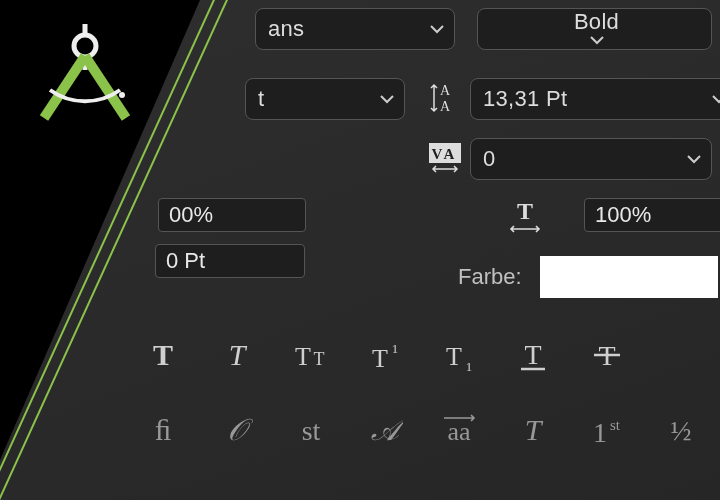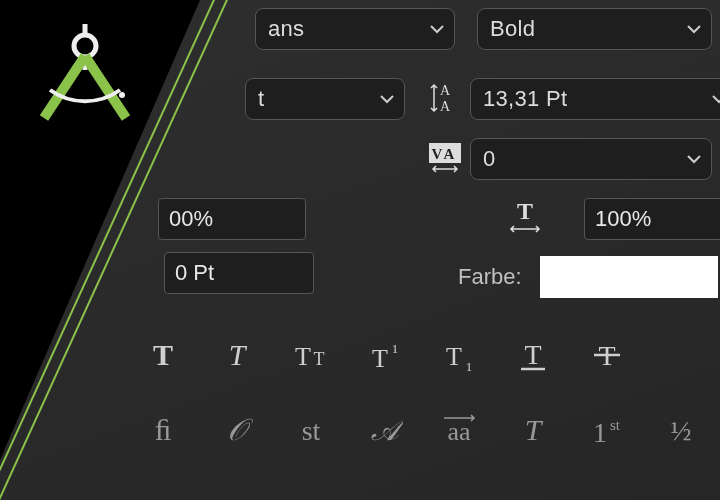--- a/index.html
+++ b/index.html
@@ -37,21 +37,21 @@
   }
   .dropdown .txt { color: #ddd; font-size: 22px; letter-spacing: 0.3px; white-space: nowrap; overflow: hidden; }
   .caret { width: 18px; height: 12px; flex: 0 0 18px; }
   .textbox {
     position: absolute;
     display: flex; align-items: center;
     background: #1e1e1e;
     border: 1px solid #555;
     border-radius: 4px;
     padding: 0 10px;
-    height: 42px;
+    height: 34px;
   }
   .textbox .txt { color: #e8e8e8; font-size: 22px; }
 
   .prop-icon {
     position: absolute; width: 40px; height: 40px;
     display:flex; align-items:center; justify-content:center;
     color:#d8d8d8;
   }
 
   .label { position: absolute; color: #c0c0c0; font-size: 22px; }
@@ -69,21 +69,21 @@
 <div class="stage">
 
   <div class="panel">
 
     <div class="dropdown" style="left:255px; top:8px; width:200px;">
       <span class="txt">ans</span>
       <svg class="caret" viewBox="0 0 18 12">
           <path d="M3 3 L9 9 L15 3" stroke="#ccc" stroke-width="2" fill="none"></path>
         </svg>
     </div>
-    <div class="dropdown" style="left:477px; top:8px; width:235px;">
+    <div class="dropdown" style="left:477px; top:8px; width:235px;flex-direction:column;">
       <span class="txt">Bold</span>
       <svg class="caret" viewBox="0 0 18 12">
           <path d="M3 3 L9 9 L15 3" stroke="#ccc" stroke-width="2" fill="none"></path>
         </svg>
     </div>
 
     <div class="dropdown" style="left:245px; top:78px; width:160px;">
       <span class="txt">t</span>
       <svg class="caret" viewBox="0 0 18 12">
           <path d="M3 3 L9 9 L15 3" stroke="#ccc" stroke-width="2" fill="none"></path>
@@ -125,21 +125,21 @@
       <svg width="40" height="38" viewBox="0 0 40 38">
         <text x="20" y="22" text-anchor="middle" font-size="24" fill="#ddd" font-family="serif" font-weight="bold">T</text>
         <line x1="20" y1="25" x2="20" y2="25" stroke="#ddd"></line>
         <path d="M6 32 L34 32 M9 29 L6 32 L9 35 M31 29 L34 32 L31 35" stroke="#ddd" stroke-width="1.6" fill="none"></path>
       </svg>
     </div>
     <div class="textbox" style="left:584px; top:198px; width:158px;">
       <span class="txt">100%</span>
     </div>
 
-    <div class="textbox" style="left:155px; top:252px; width:150px;margin-left:9px;">
+    <div class="textbox" style="left:155px; top:244px; width:150px;">
       <span class="txt">0 Pt</span>
     </div>
     <span class="label" style="left:458px; top:264px;">Farbe:</span>
     <div class="swatch" style="left:540px; top:256px; width:178px;" title="#ffffff"></div>
 
     <div class="btn-row" style="left:141px; top:334px;">
       <div class="style-btn">
         <svg width="34" height="34" viewBox="0 0 34 34">
             <text x="17" y="26" text-anchor="middle" font-family="serif" font-weight="900" font-size="30" fill="currentColor">T</text>
           </svg>

